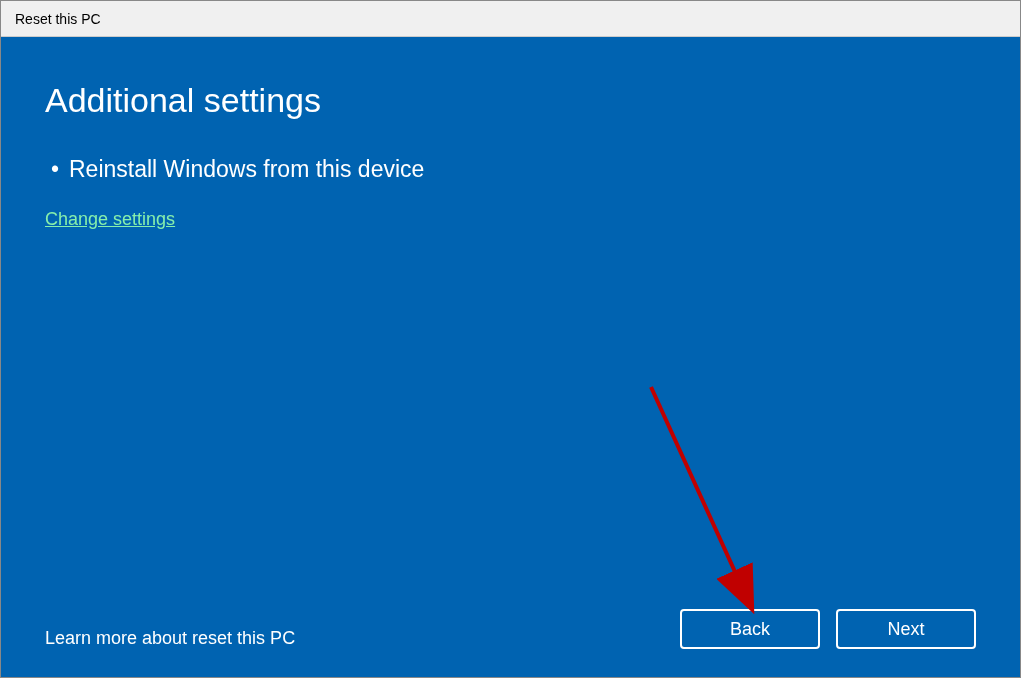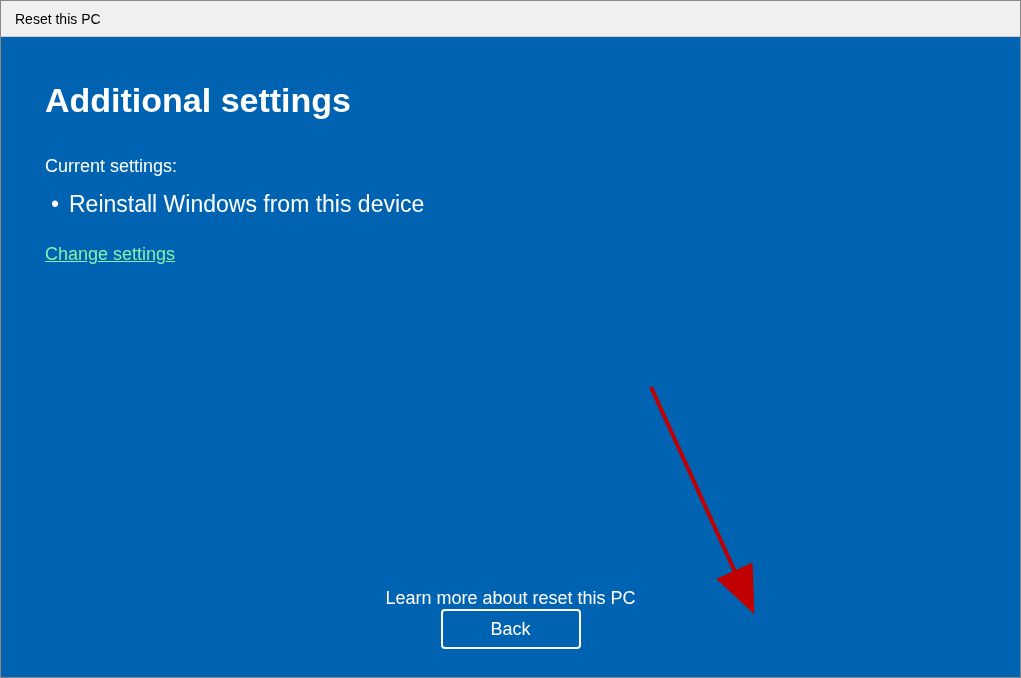--- a/index.html
+++ b/index.html
@@ -37,21 +37,21 @@
       flex: 1;
       background: #0063b1;
       color: #fff;
       padding: 44px 44px 28px 44px;
       display: flex;
       flex-direction: column;
       position: relative;
     }
     .heading {
       font-size: 34px;
-      font-weight: 700;
+      font-weight: 400;
       margin-bottom: 36px;
     }
     .subheading {
       font-size: 18px;
       font-weight: 400;
       margin-bottom: 14px;
     }
     .settings-list {
       list-style: none;
       margin-bottom: 26px;
@@ -71,24 +71,23 @@
       font-size: 18px;
       color: #86efac;
       text-decoration: underline;
       cursor: pointer;
       display: inline-block;
       width: fit-content;
     }
     .footer {
       margin-top: auto;
       display: flex;
-      align-items: center;
+      align-items: flex-end;
       justify-content: space-between;
       padding-top: 16px;
-      flex-direction: column;
     }
     .learn-more {
       font-size: 18px;
       color: #fff;
       cursor: pointer;
     }
     .button-row {
       display: flex;
       gap: 16px;
     }
@@ -113,35 +112,35 @@
   </style>
 </head>
 <body>
 
 <div class="window">
   <div class="title-bar">
     <span>Reset this PC</span>
   </div>
   <div class="content">
     <h1 class="heading">Additional settings</h1>
-    <div class="subheading">Current settings:</div>
     <ul class="settings-list">
       <li>Reinstall Windows from this device</li>
     </ul>
     <a class="change-link">Change settings</a>
 
     <svg class="annotation-arrow" style="left:630px; top:330px;" width="180" height="280" viewBox="0 0 180 280">
       <defs>
         <marker id="arrowhead" markerWidth="12" markerHeight="10" refX="10" refY="5" orient="auto">
           <polygon points="0 0, 12 5, 0 10" fill="#c00000"></polygon>
         </marker>
       </defs>
       <line x1="20" y1="20" x2="120" y2="240" stroke="#c00000" stroke-width="4" marker-end="url(#arrowhead)"></line>
     </svg>
 
     <div class="footer">
       <a class="learn-more">Learn more about reset this PC</a>
       <div class="button-row">
         <button class="btn">Back</button>
+        <button class="btn">Next</button>
       </div>
     </div>
   </div>
 </div>
 
 </body></html>

